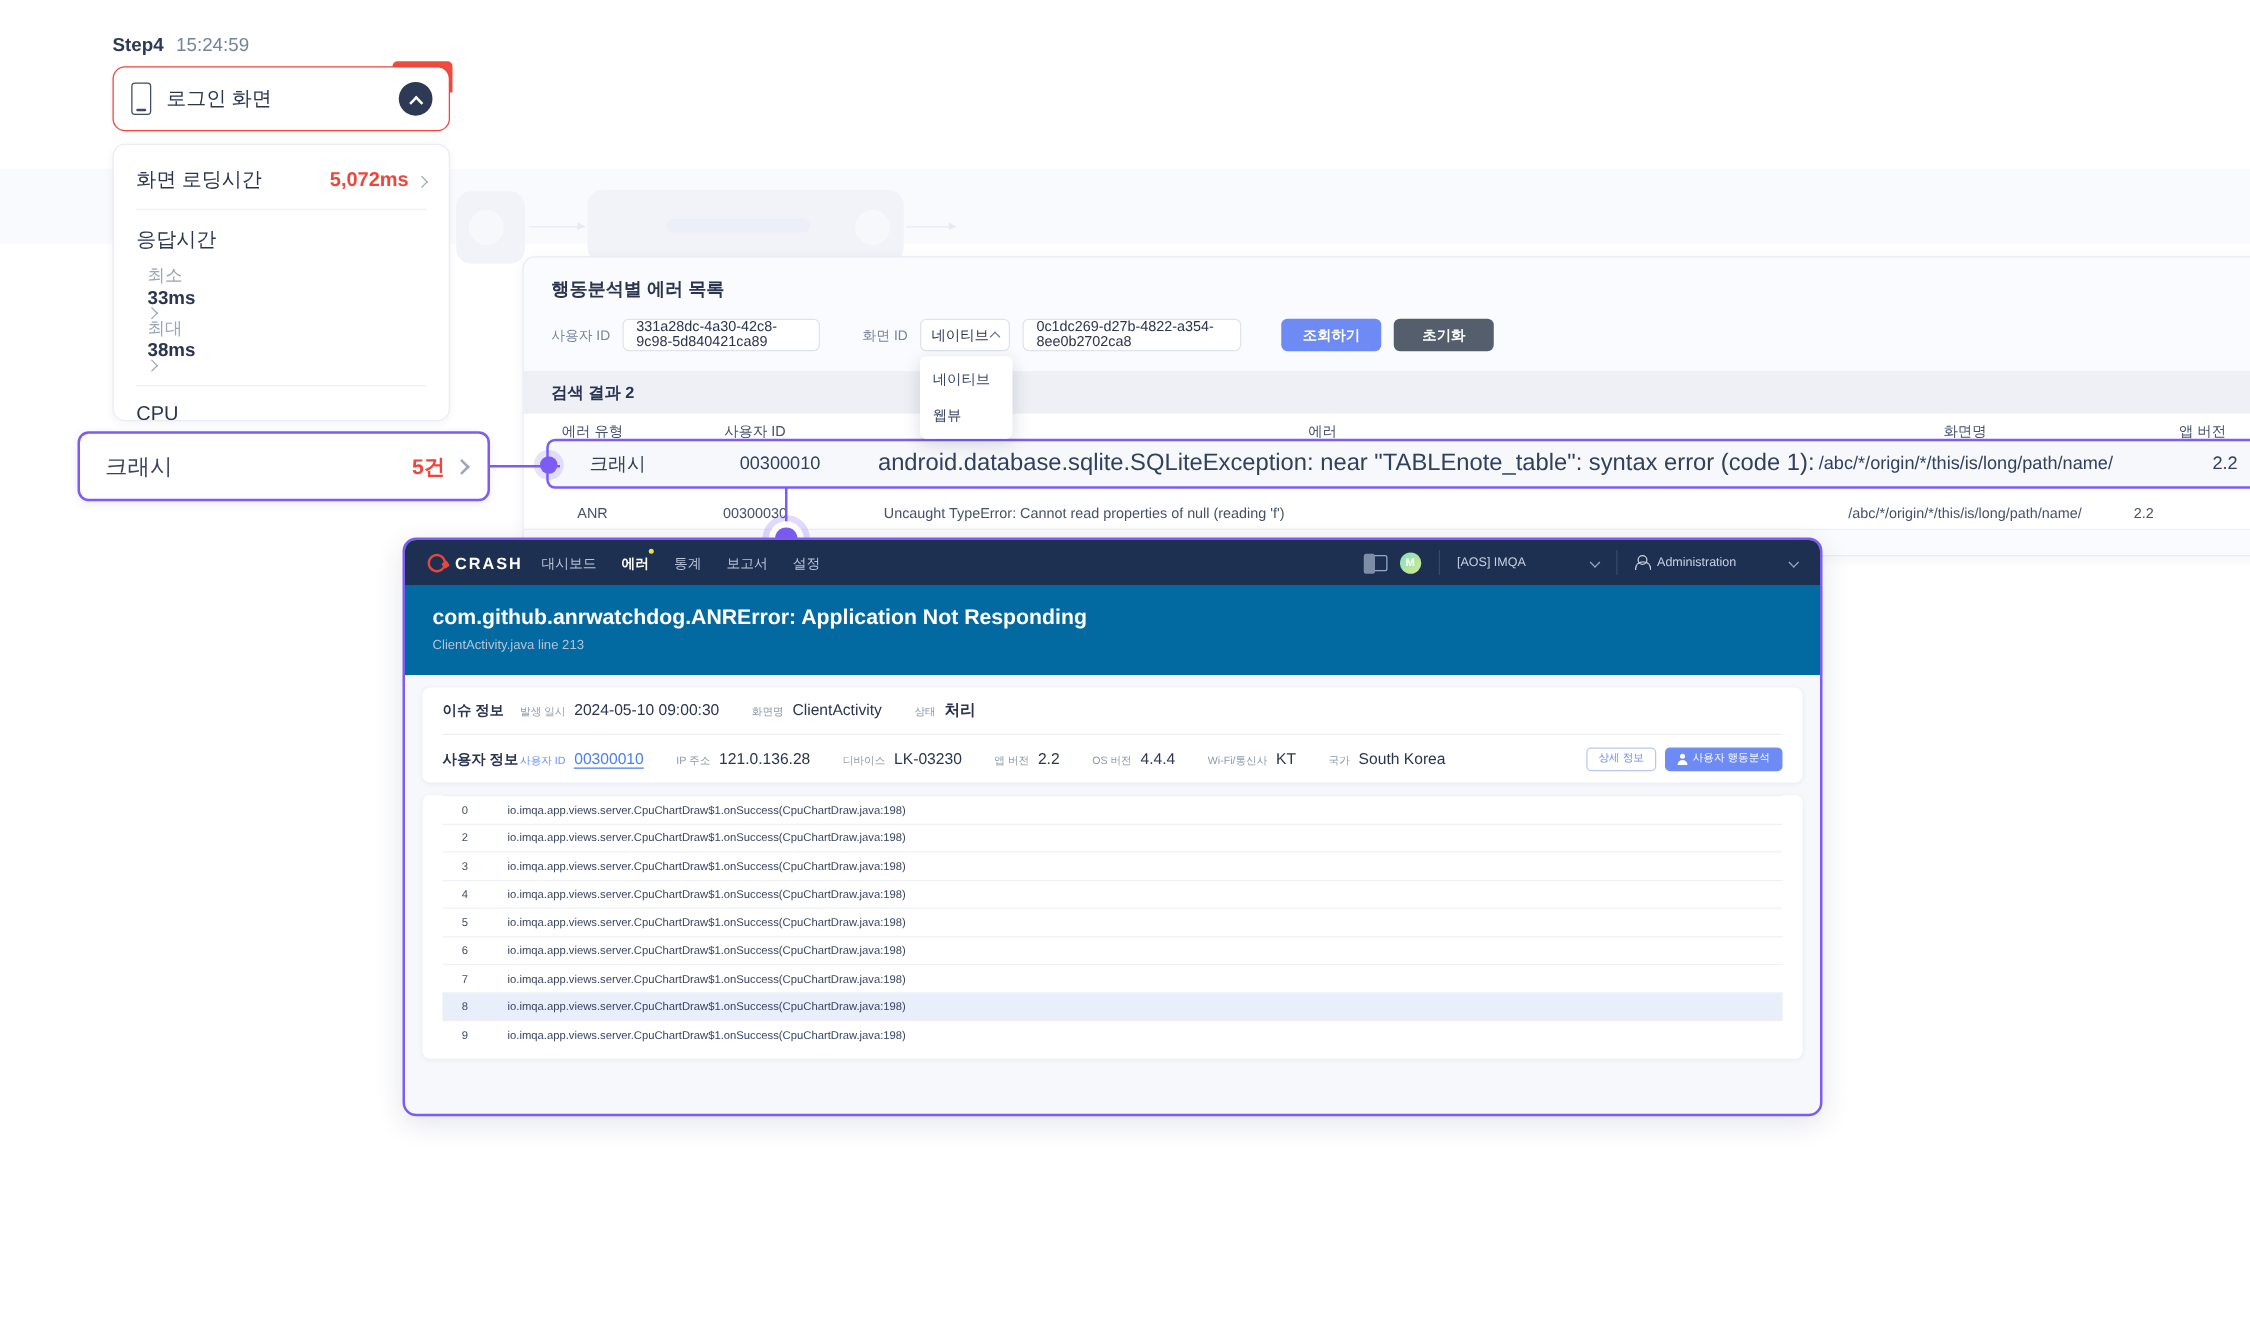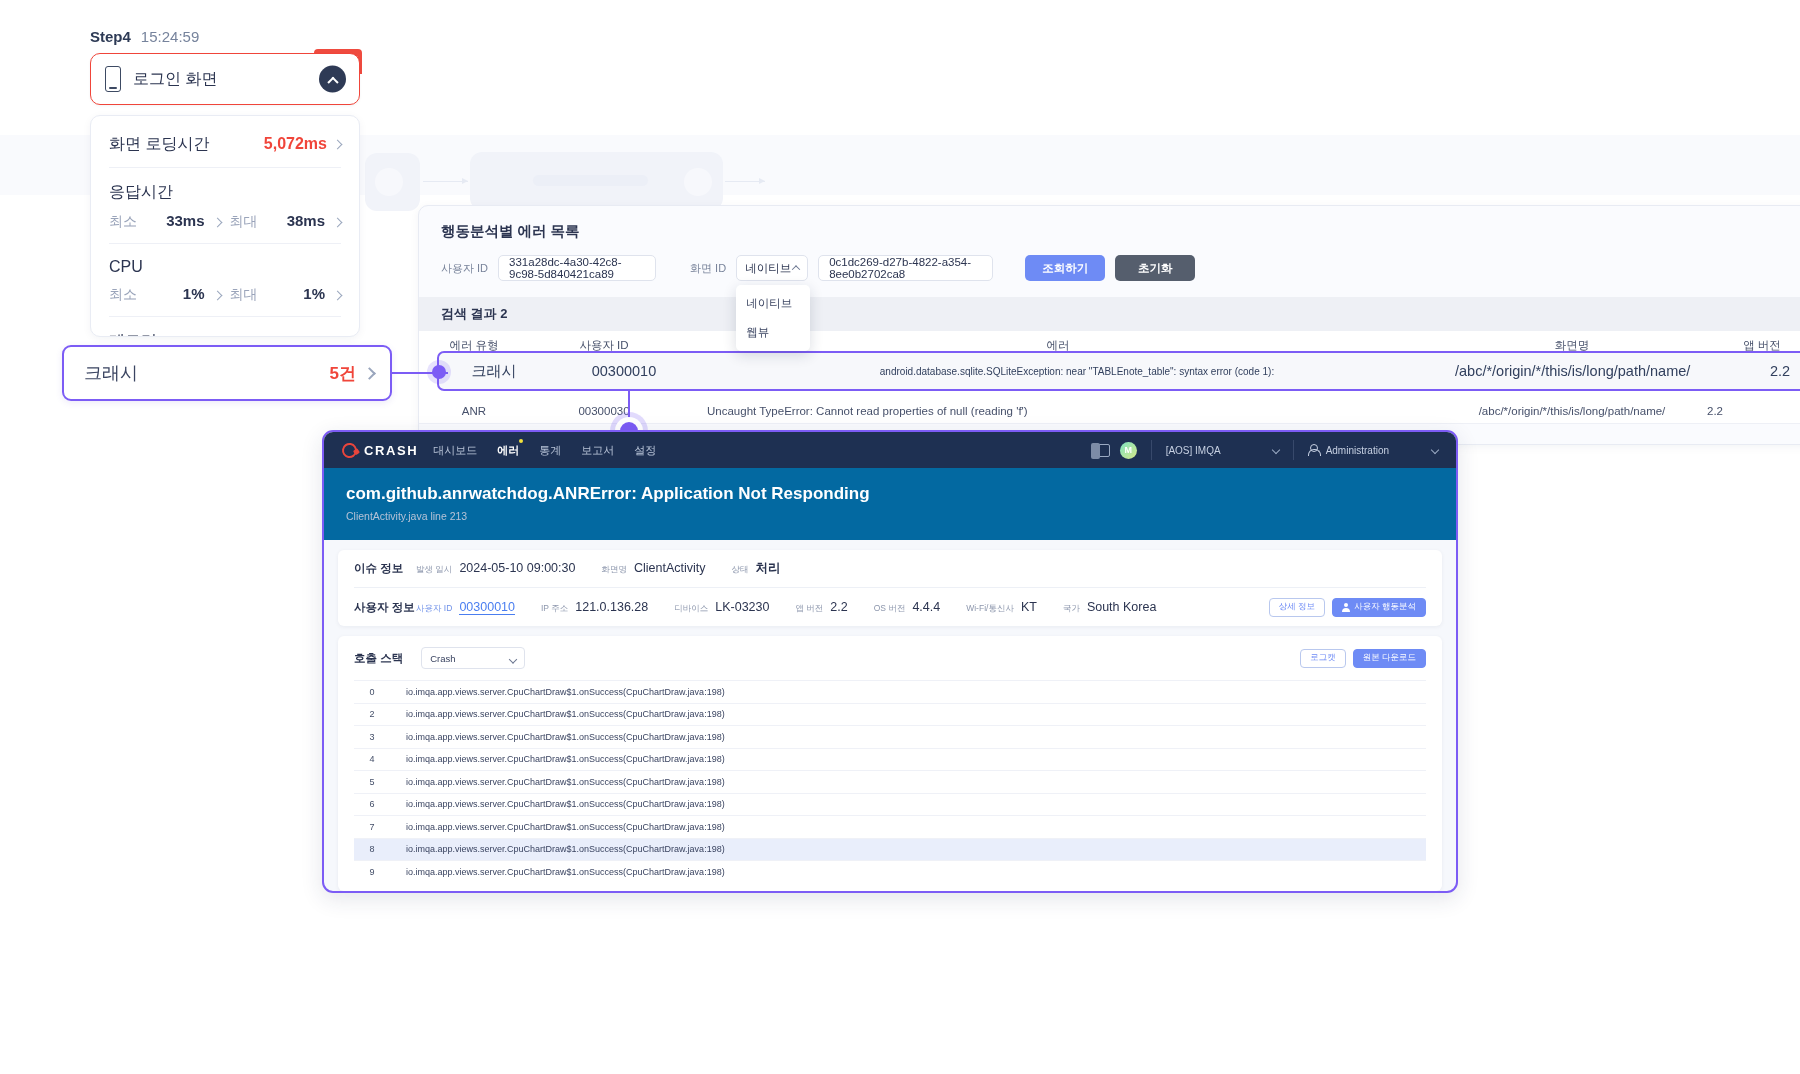--- a/index.html
+++ b/index.html
@@ -55,21 +55,21 @@
     margin-top:10px; background:#fff; border:1px solid #e9ecf4; border-radius:10px;
     padding:4px 18px 10px; box-shadow:0 2px 8px rgba(25,35,70,.05);
     height:222px; overflow:hidden;
   }
   .metric{ padding:14px 0 12px; border-bottom:1px solid #eef0f6; }
   .metric:last-child{ border-bottom:none; }
   .metric-top{ display:flex; justify-content:space-between; align-items:baseline; }
   .metric-name{ font-size:16px; color:#2b3450; }
   .m-val{ font-size:16px; font-weight:700; color:#f0453a; display:flex; align-items:center; gap:7px;}
   .chev-r{ display:inline-block; width:7px;height:7px;border-right:1.6px solid #9aa6bd;border-top:1.6px solid #9aa6bd;transform:rotate(45deg);}
-  .metric-sub{ display:flex; align-items:baseline; margin-top:9px; font-size:14px; }
+  .metric-sub{ display:flex; align-items:baseline; margin-top:9px; font-size:14px;flex-direction:column; }
   .sub-k{ color:#9aa4ba; width:44px; }
   .sub-v{ color:#2b3450; font-weight:600; font-size:15px; }
   .spacer-v{ flex:1; text-align:right; }
 
   
   #crash-callout{
     position:absolute; left:62px; top:345px; width:330px; height:56px; z-index:40;
     background:#fff; border:2.2px solid #7c5cf5; border-radius:9px;
     display:flex; align-items:center; justify-content:space-between; padding:0 16px 0 20px;
     box-shadow:0 2px 7px rgba(80,60,200,.10);
@@ -133,21 +133,21 @@
   .c4{ width:270px; text-align:center; }
   .c5{ width:110px; text-align:center; }
   
   #row-hl{
     position:absolute; left:18px; top:145px; width:1400px; height:40px; z-index:45;
     background:#f7f8fb; border:2.2px solid #7c5cf5; border-radius:7px;
     display:flex; align-items:center; font-size:14.5px; color:#32405e;
   }
   #row-hl .c1{ width:110px; font-size:15px; }
   #row-hl .c2{ width:150px; font-size:14.5px; }
-  #row-hl .c3{ flex:1; font-size:10px; }
+  #row-hl .c3{ flex:1; font-size:19px; }
   #row-hl .c4{ width:270px; font-size:14.5px; text-align:left;}
   #row-hl .c5{ width:110px; }
 
   
   #crash-win{
     position:absolute; left:322px; top:430px; width:1136px; height:463px;
     border:2.4px solid #7c5cf5; border-radius:11px; overflow:hidden;
     background:#f6f8fc; z-index:50; box-shadow:0 6px 22px rgba(30,40,80,.12);
   }
   .cw-nav{
@@ -472,31 +472,20 @@
             <span class="mini-btn">상세 정보</span>
             <span class="mini-btn filled">
               <i class="mini-person"></i>
               <span>사용자 행동분석</span>
             </span>
           </span>
         </div>
       </div>
 
       <div class="stack-card">
-        <div class="stack-head">
-          <span class="stack-title">호출 스택</span>
-          <span class="stack-select">
-            <span>Crash</span>
-            <i class="chev-sm" style="transform:rotate(-135deg) translate(-1px,-1px);"></i>
-          </span>
-          <span class="row-btns">
-            <span class="mini-btn">로그캣</span>
-            <span class="mini-btn filled">원본 다운로드</span>
-          </span>
-        </div>
 
         <div class="stack-row">
           <span class="sr-idx">0</span>
           <span class="sr-txt">io.imqa.app.views.server.CpuChartDraw$1.onSuccess(CpuChartDraw.java:198)</span>
         </div>
         <div class="stack-row">
           <span class="sr-idx">2</span>
           <span class="sr-txt">io.imqa.app.views.server.CpuChartDraw$1.onSuccess(CpuChartDraw.java:198)</span>
         </div>
         <div class="stack-row">

